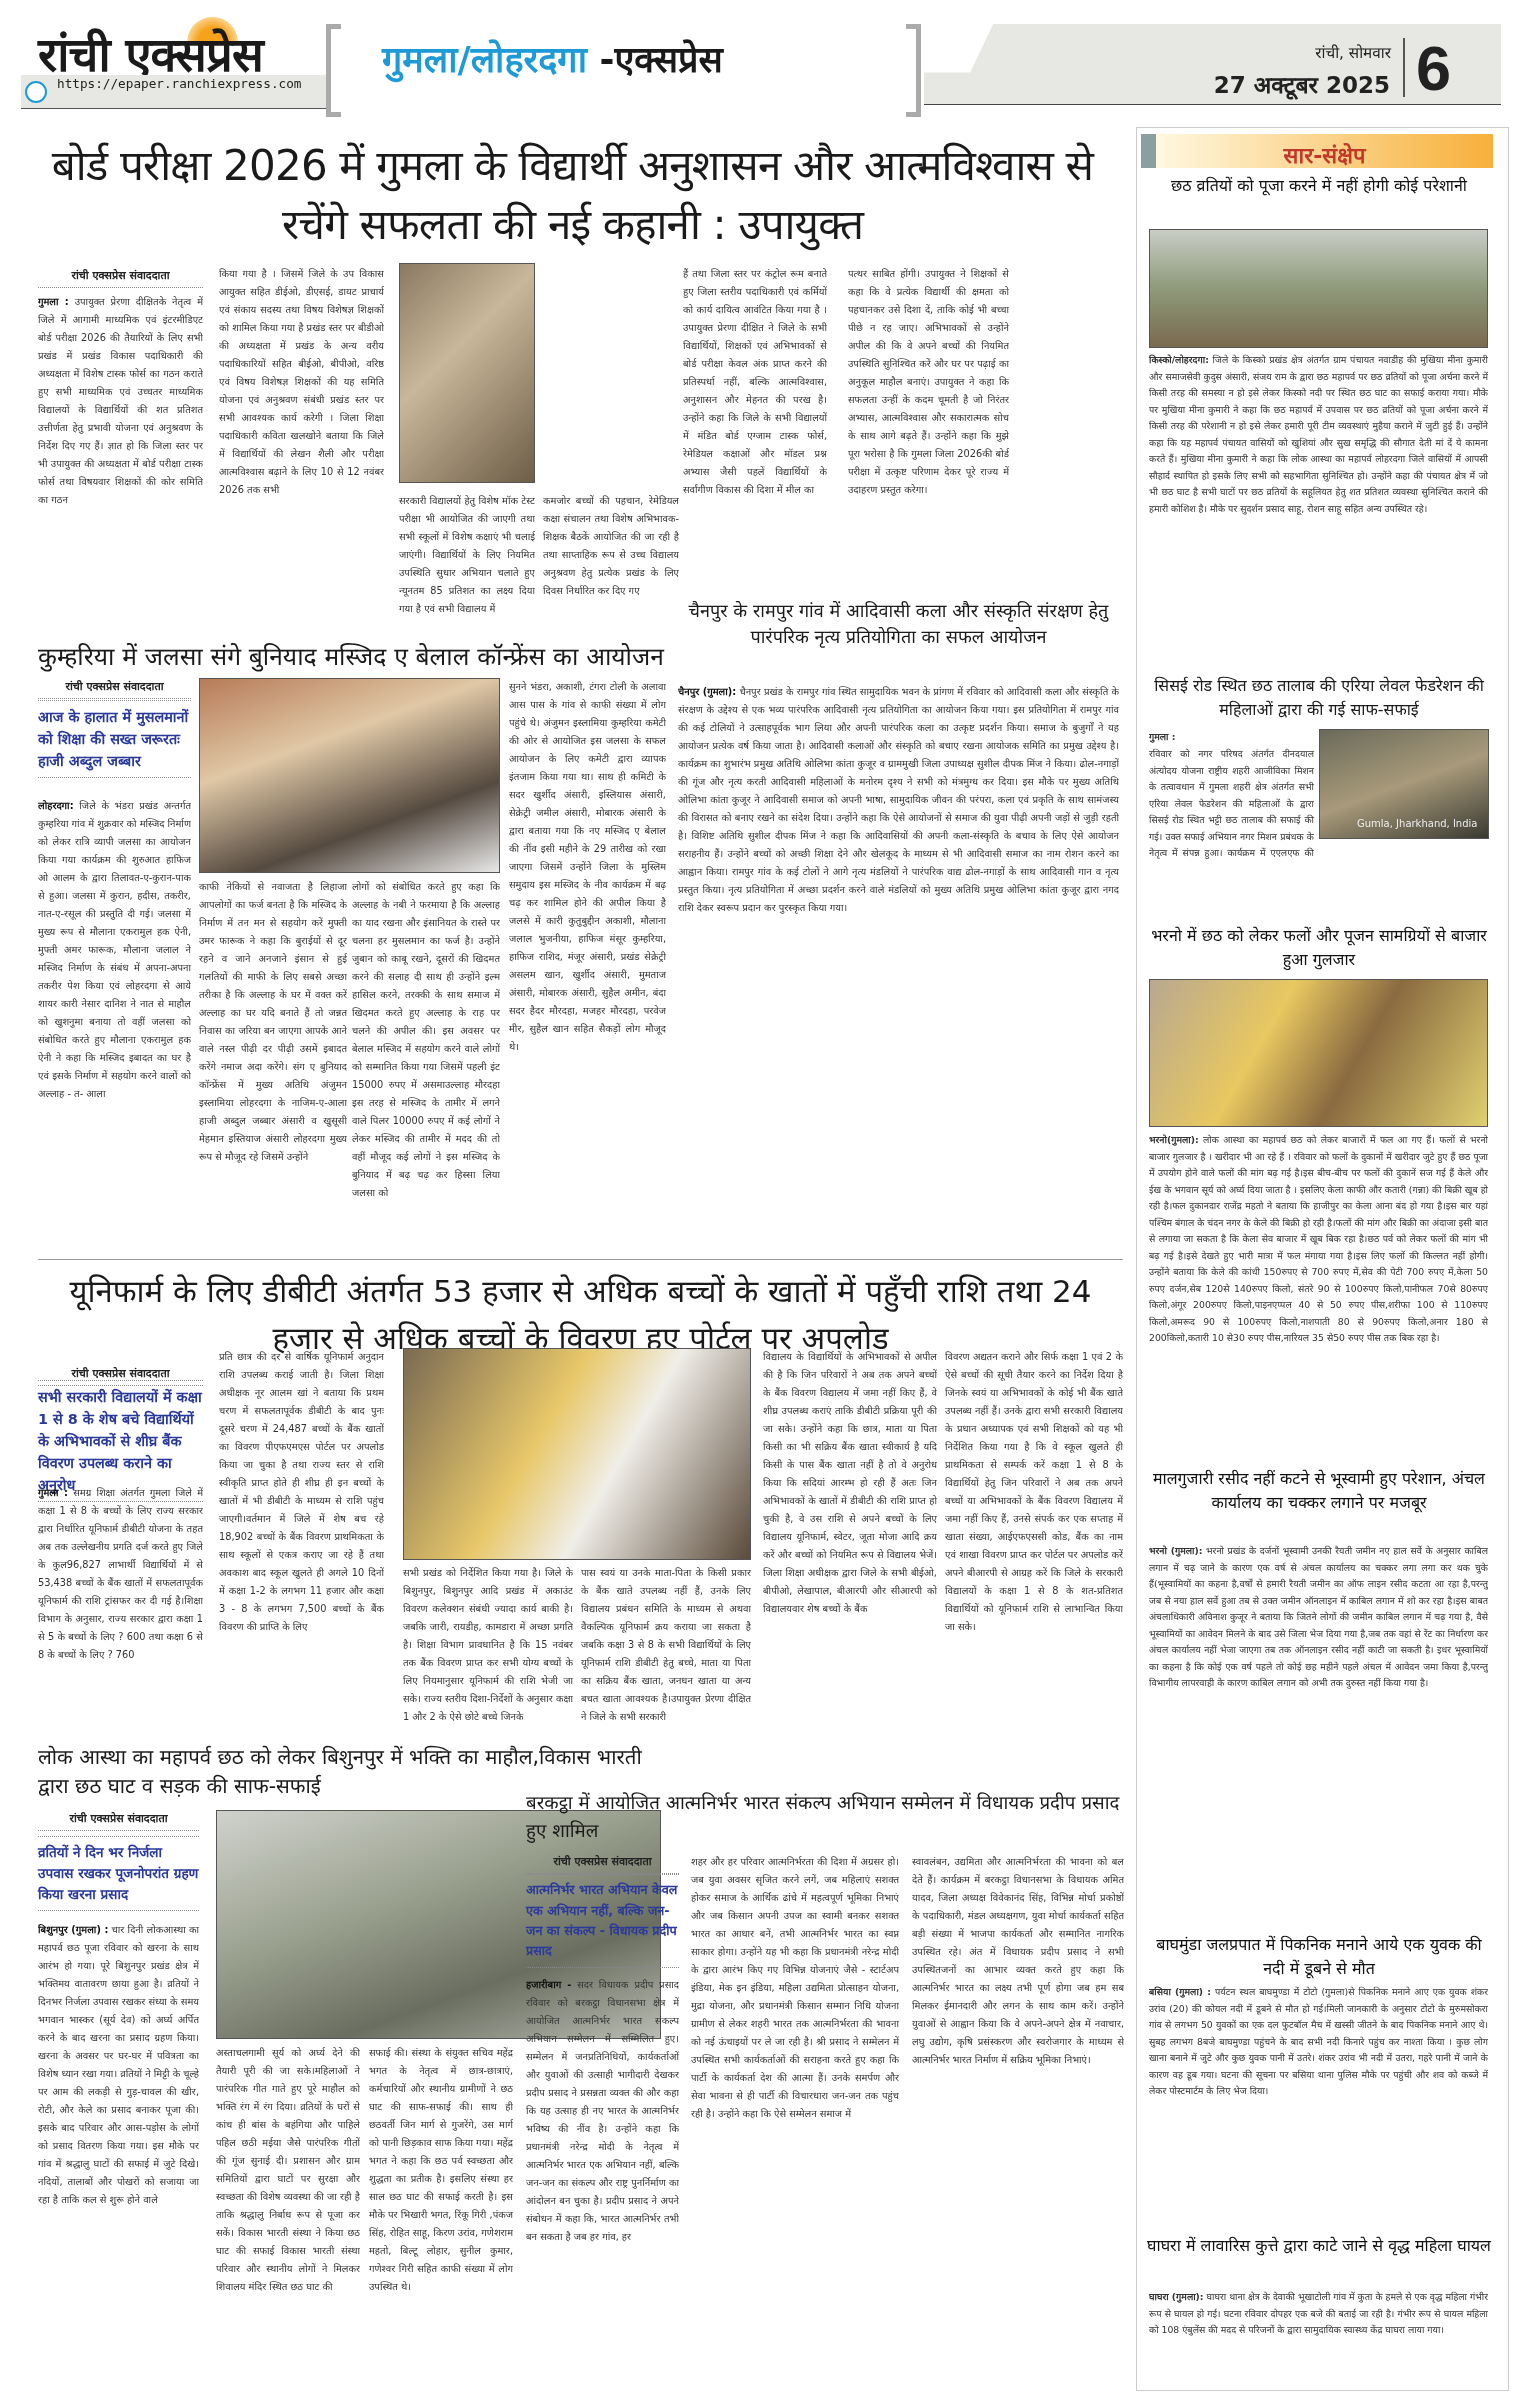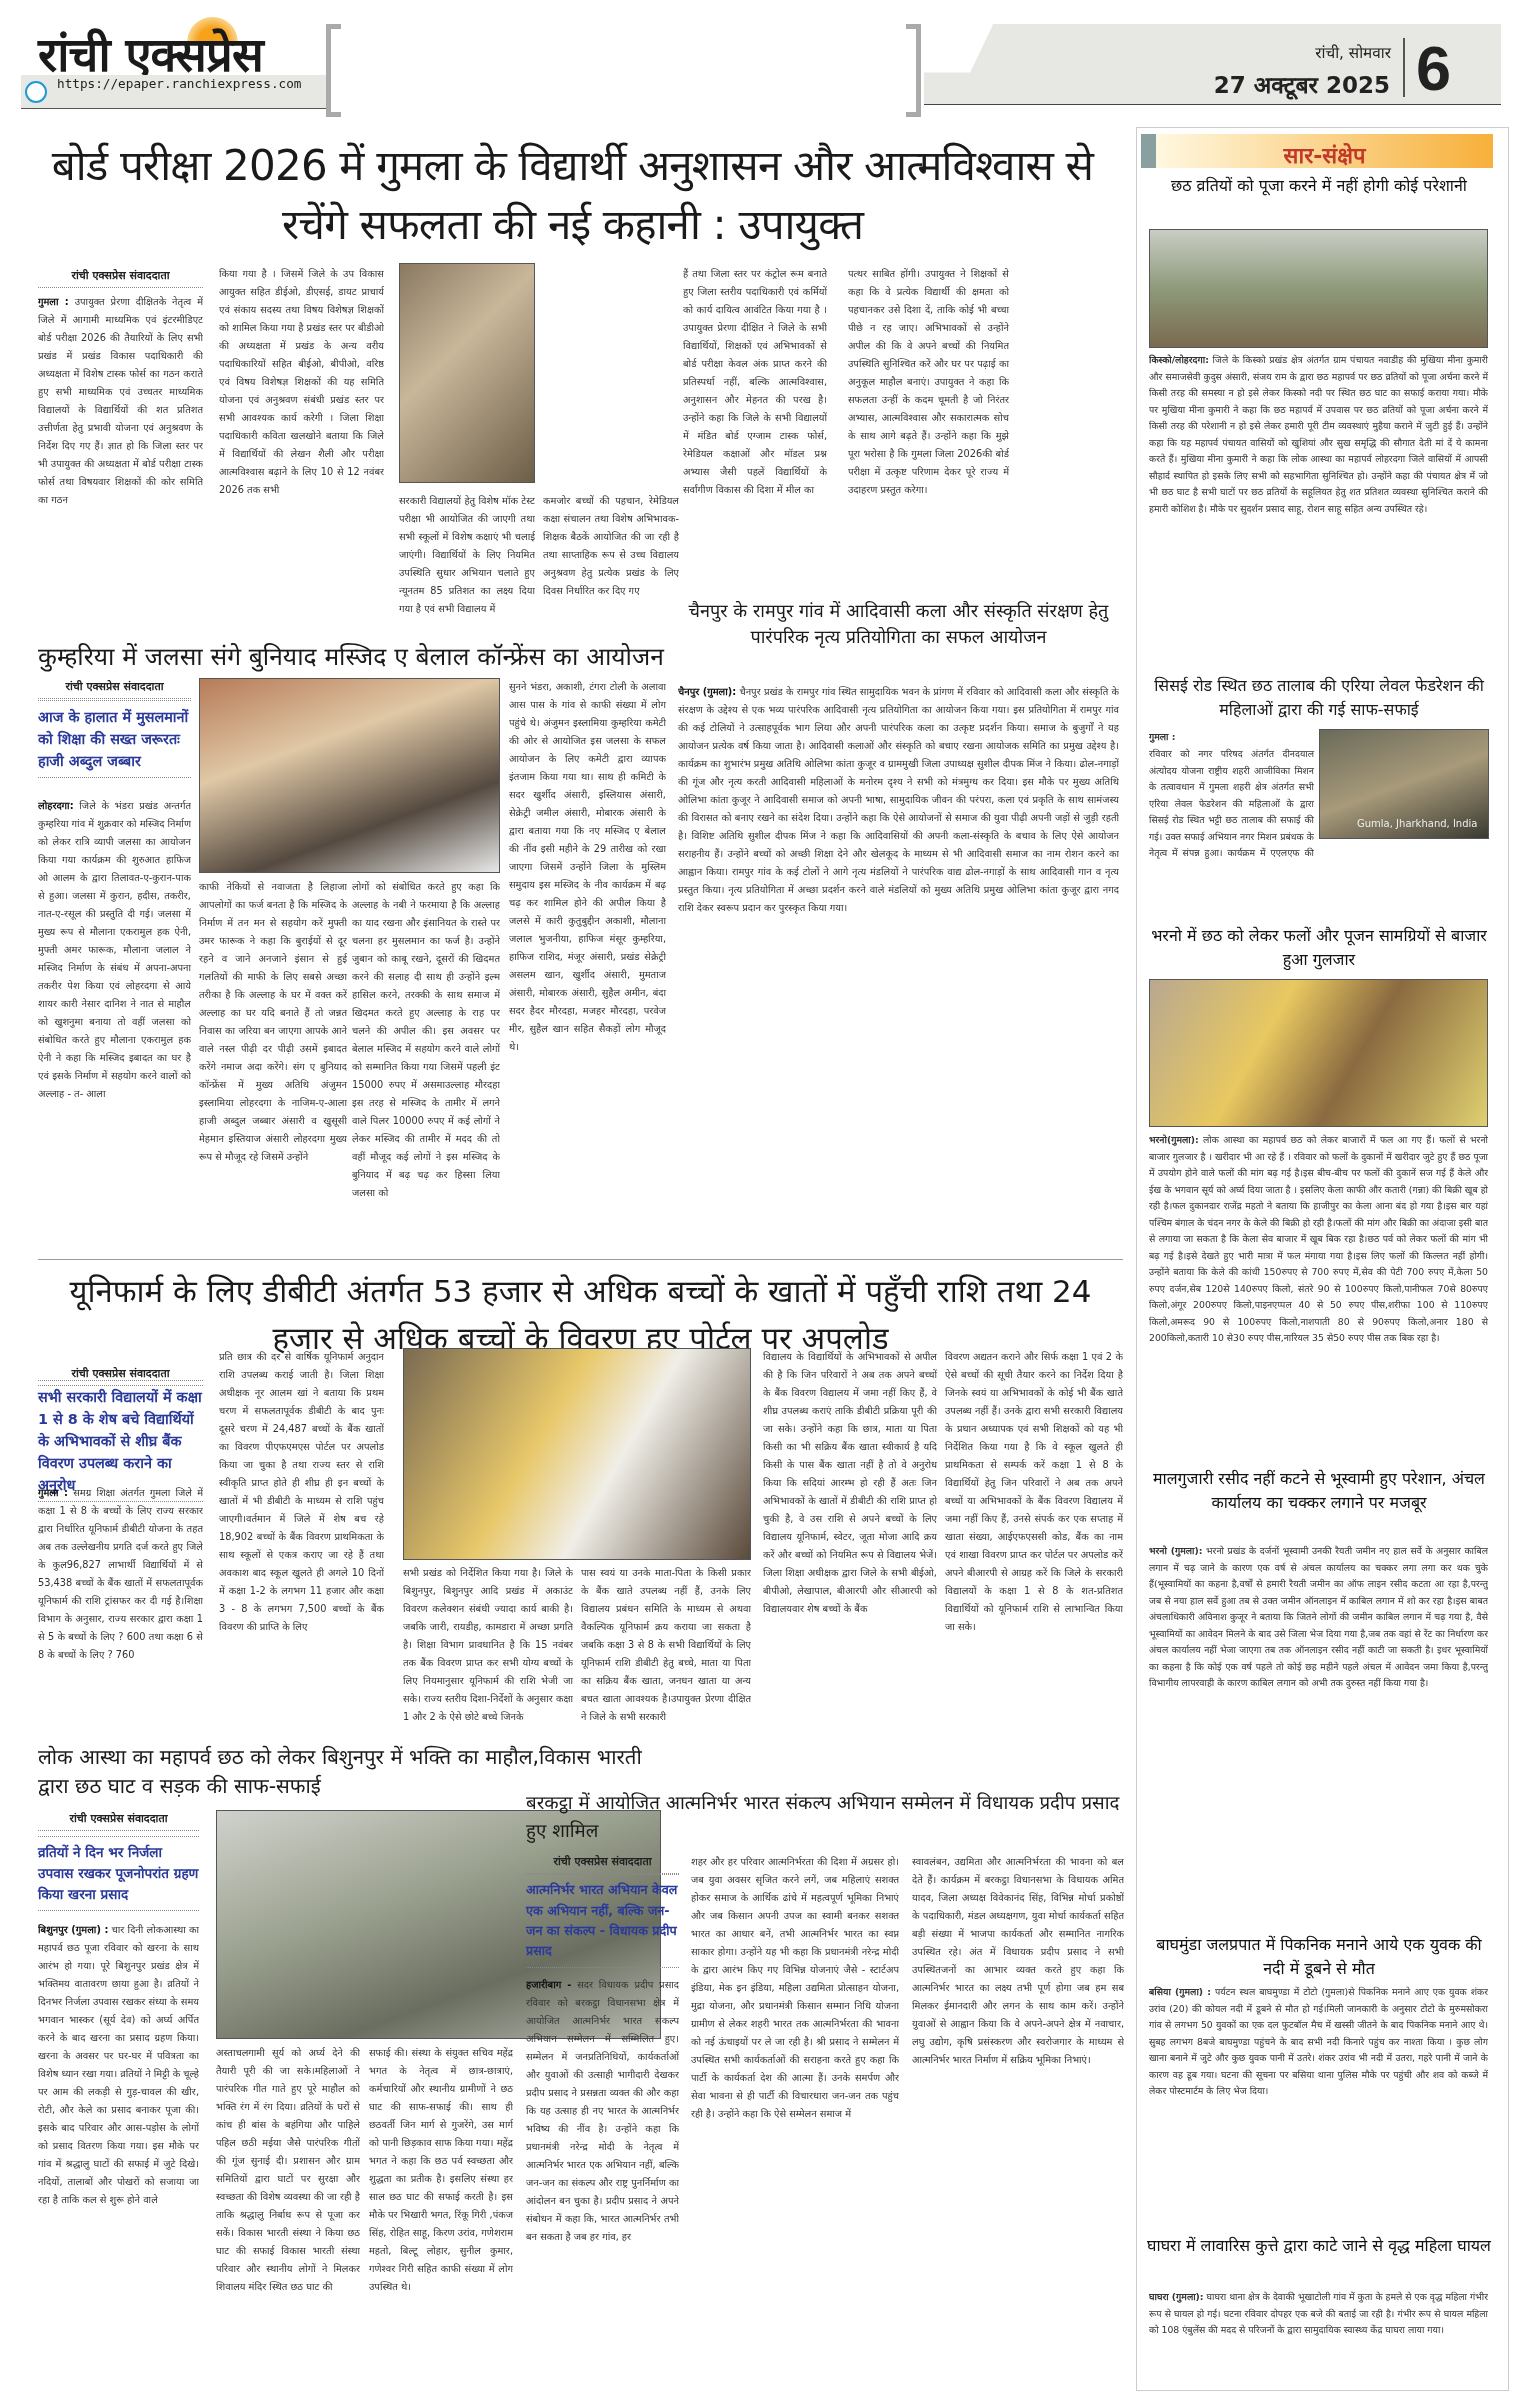--- a/index.html
+++ b/index.html
@@ -35,20 +35,21 @@
 </style>
 </head>
 <body>
 
 <div class="abs masthead">
   <div class="abs sun"></div>
   <div class="abs logo">रांची एक्सप्रेस</div>
   <div class="abs urlbar">https://epaper.ranchiexpress.com</div>
   <div class="abs urlicon"></div>
   <div class="abs bracket-l"></div>
+  <div class="abs section-title"><span class="blue">गुमला/लोहरदगा</span><span class="dark"> -एक्सप्रेस</span></div>
   <div class="abs bracket-r"></div>
   <div class="abs datebox"></div>
   <div class="abs city">रांची, सोमवार</div>
   <div class="abs date">27 अक्टूबर 2025</div>
   <div class="abs pgsep"></div>
   <div class="abs pgno">6</div>
 </div>
 
 <h1 class="abs h-main">बोर्ड परीक्षा 2026 में गुमला के विद्यार्थी अनुशासन और आत्मविश्वास से रचेंगे सफलता की नई कहानी : उपायुक्त</h1>
 <div class="abs byline" style="left:38px;top:267px;width:165px">रांची एक्सप्रेस संवाददाता</div>

